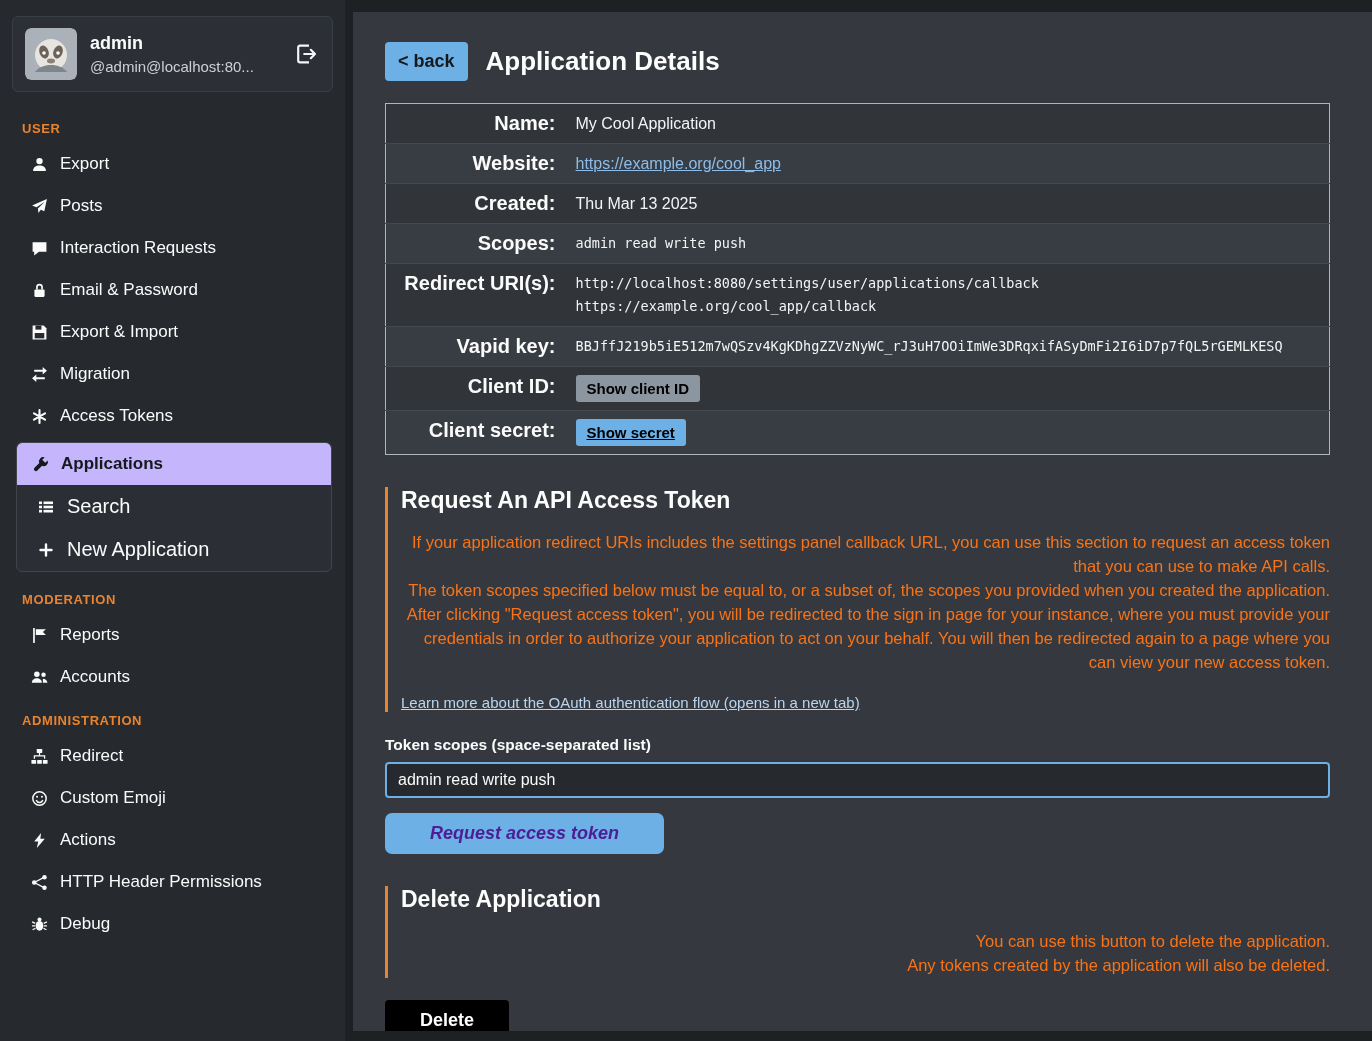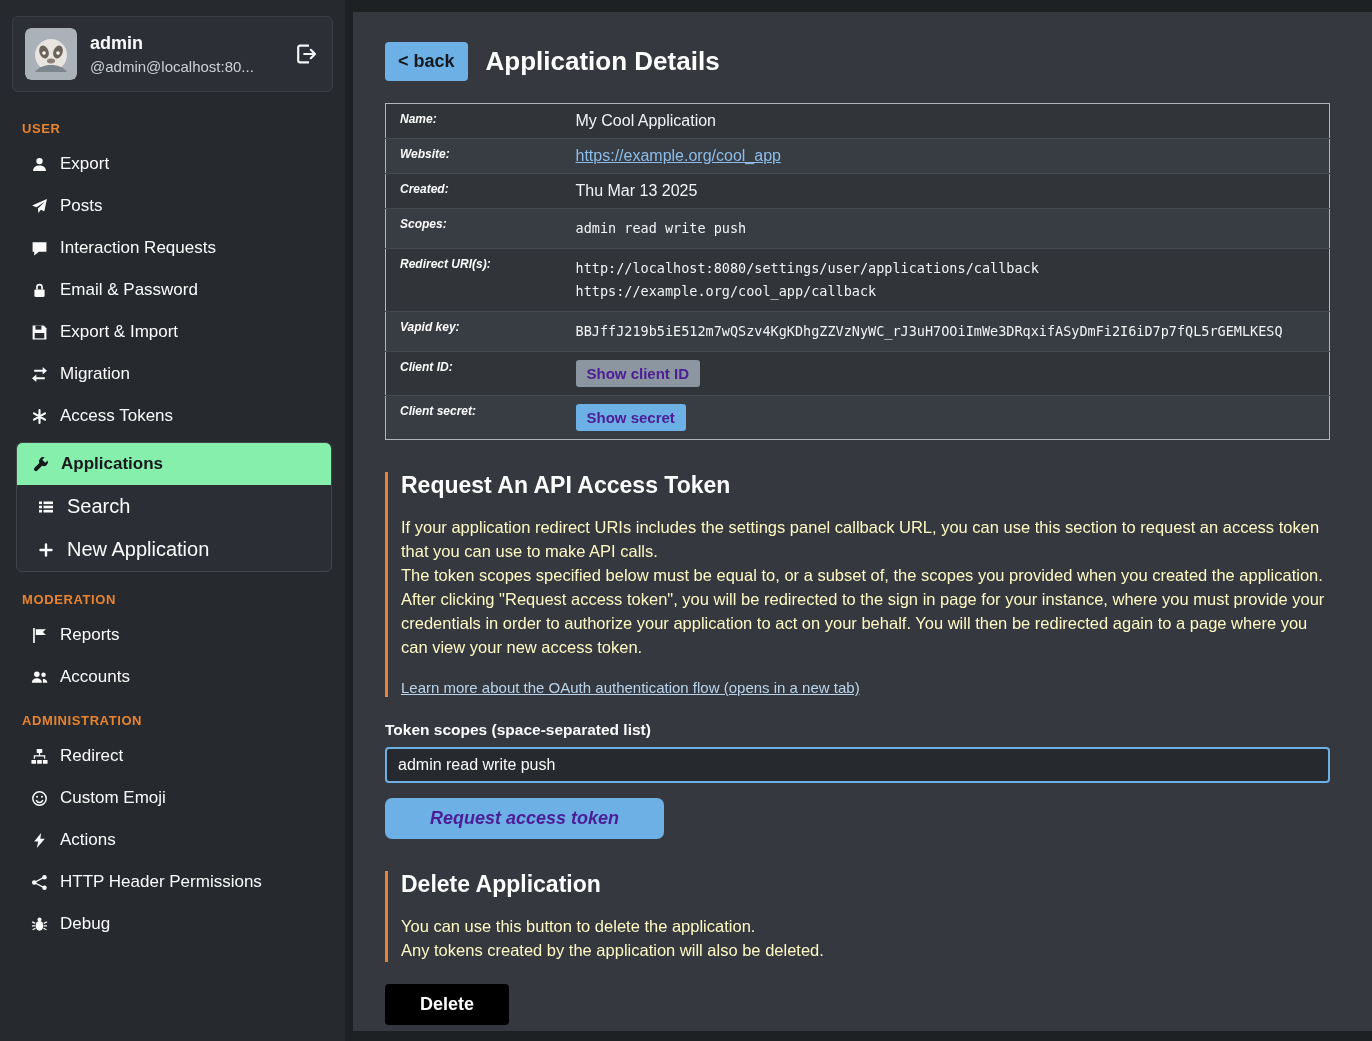--- a/index.html
+++ b/index.html
@@ -50,21 +50,21 @@
   .nav-icon svg { width:17px; height:17px; }
 
   .nav-group {
     margin:5px 13px 5px 16px;
     border:1px solid #40454c;
     border-radius:6px;
     background:#2b2f35;
     overflow:hidden;
   }
   .nav-group .nav-item.active {
-    background:#86efac; color:#15181c; font-weight:bold;
+    background:#c4b5fd; color:#15181c; font-weight:bold;
     padding-left:14px; border-radius:5px 5px 0 0;
   }
   .submenu .nav-item.sub {
     padding:10px 16px 10px 20px; font-size:20px;
   }
   .submenu .nav-item.sub .nav-icon svg { width:16px; height:16px; }
 
   
   .main {
     flex:1; background:#35393f;
@@ -83,43 +83,43 @@
 
   table.details {
     width:945px; border-collapse:collapse;
     border:1px solid #b0b5ba;
     background:#31353a;
   }
   table.details tr { border-bottom:1px solid #45494f; }
   table.details tr:last-child { border-bottom:none; }
   table.details tr:nth-child(even) { background:#383d43; }
   table.details th {
-    text-align:left; vertical-align:top;
-    font-size:12px; font-weight:bold; color:#fbfbfb;
-    padding:8px 14px; width:184px; white-space:nowrap;font-style:italic;
+    text-align:right; vertical-align:top;
+    font-size:20px; font-weight:bold; color:#fbfbfb;
+    padding:8px 14px; width:184px; white-space:nowrap;
   }
   table.details td { font-size:16px; padding:8px 6px; color:#f3f4f5; }
   .mono { font-family:"DejaVu Sans Mono","Liberation Mono",monospace; font-size:13.5px; line-height:1.7; }
   .cell-link { color:#8cbdea; text-decoration:underline; cursor:pointer; font-size:16px; }
   .cell-btn {
     border:none; border-radius:3px; cursor:pointer;
     font-family:inherit; font-weight:bold; font-size:15px;
-    padding:5px 11px; color:#4c1d95;
+    padding:5px 11px; color:#000000;
   }
   .cell-btn.muted { background:#8b96a0; }
-  .cell-btn.blue  { background:#6cb0e6; }
+  .cell-btn.blue  { background:#6cb0e6;text-decoration:underline; }
 
   .info-block {
     border-left:3px solid #e8832f;
     padding-left:13px;
     margin-top:32px;
     max-width:945px;
   }
   .info-block h2 { margin:0 0 16px 0; font-size:23px; font-weight:bold; color:#fdfdfd; }
-  .info-block p { margin:0; font-size:16.5px; line-height:1.46; color:#fef9c3; }
+  .info-block p { margin:0; font-size:16.5px; line-height:1.46; color:#f97316;text-align:right; }
   .oauth-link {
     display:inline-block; margin-top:20px;
     color:#b9d4ec; font-size:15px; text-decoration:underline; cursor:pointer;
   }
 
   .token-form { margin-top:24px; width:945px; }
   .token-form label { display:block; font-weight:bold; font-size:15.5px; margin-bottom:8px; }
   .token-input {
     width:945px; height:36px;
     background:#26292e; color:#fbfbfb;

